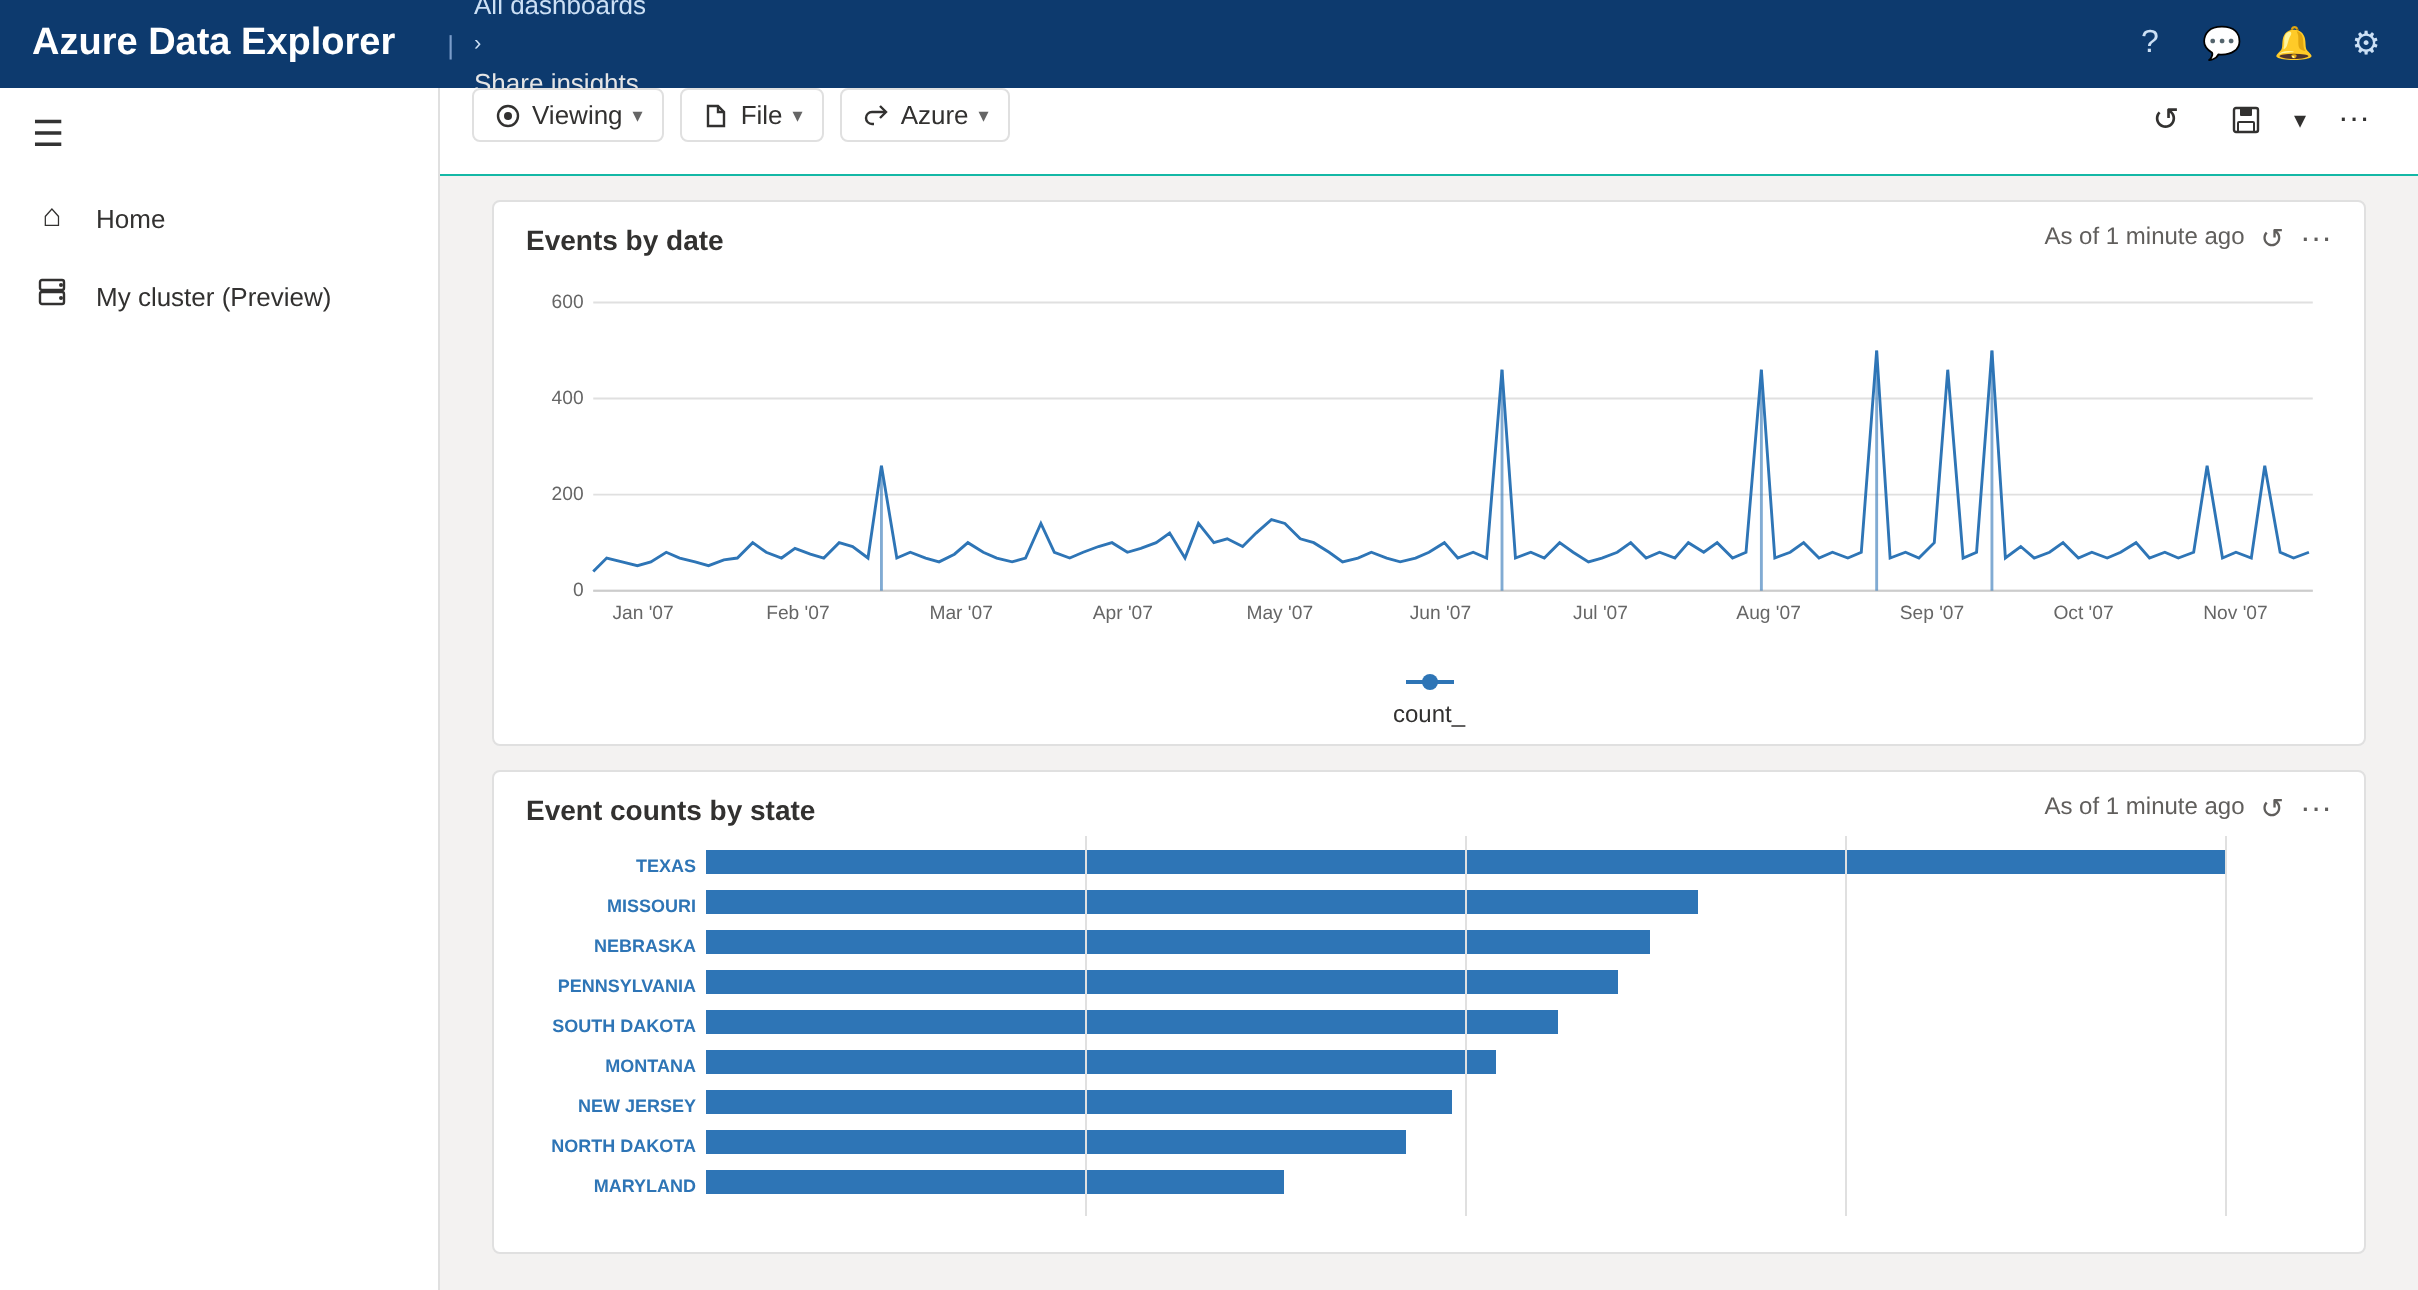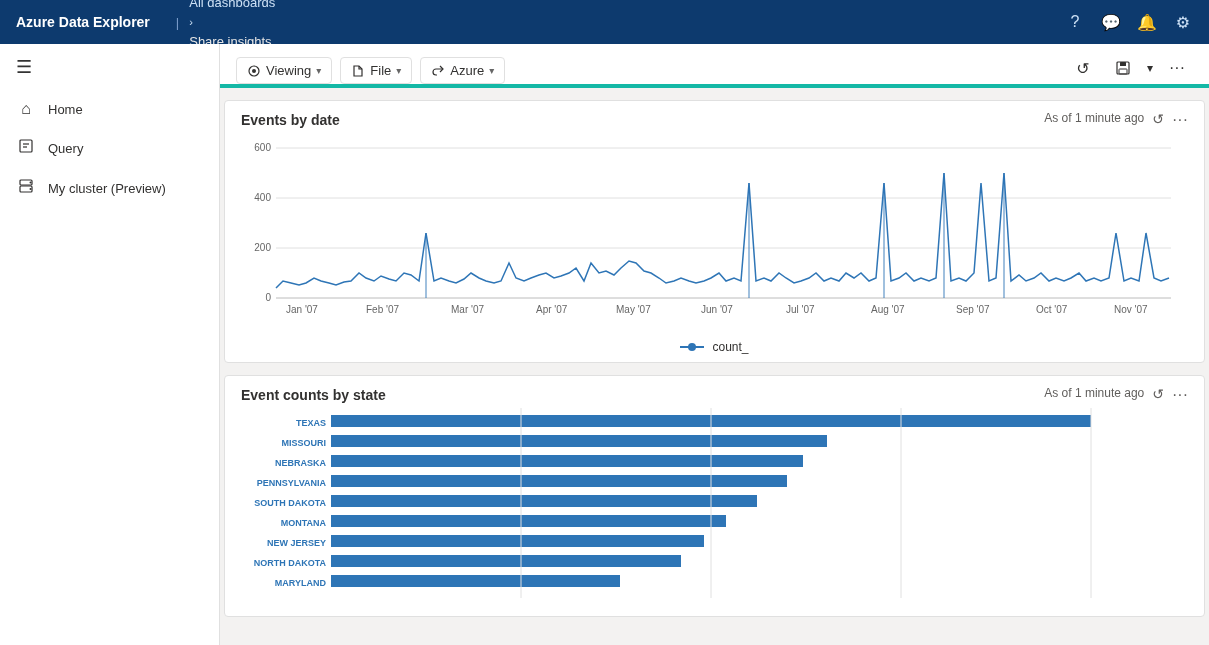--- a/index.html
+++ b/index.html
@@ -8,21 +8,21 @@
     
     .top-nav {
       background: #0d3a6e;
       color: white;
       height: 44px;
       display: flex;
       align-items: center;
       padding: 0 16px;
       flex-shrink: 0;
     }
-    .top-nav-brand { font-weight: 600; font-size: 14px; color: white; margin-right: 16px; }
+    .top-nav-brand { font-weight: 600; font-size: 19px; color: white; margin-right: 16px; }
     .top-nav-sep { color: #7a9cca; margin: 0 10px; }
     .top-nav-breadcrumb { display: flex; gap: 6px; font-size: 13px; color: #cce0f5; flex-direction: column; }
     .top-nav-breadcrumb .current { color: #e5e5e5; font-weight: 400; }
     .top-nav-chevron { color: #cce0f5; font-size: 11px; }
     .top-nav-right { margin-left: auto; display: flex; align-items: center; gap: 16px; color: white; }
     .top-nav-icon { width: 20px; height: 20px; display: flex; align-items: center; justify-content: center; cursor: pointer; font-size: 16px; color: #cce0f5; }
     .top-nav-user { display: flex; align-items: center; gap: 8px; font-size: 13px; color: white; }
     .avatar { width: 28px; height: 28px; border-radius: 50%; background: #6264a7; display: flex; align-items: center; justify-content: center; font-size: 12px; color: white; font-weight: 600; }
 
     
@@ -44,24 +44,24 @@
     }
     .sidebar-item.active { background: #e8f0fe; color: #0d3a6e; font-weight: 600; border-left: 3px solid #0d3a6e; }
     .sidebar-item-icon { font-size: 16px; width: 20px; text-align: center; }
 
     
     .content-area { flex: 1; display: flex; flex-direction: column; overflow: hidden; }
 
     
     .dashboard-toolbar {
       background: white;
-      border-bottom: 4px solid #14b8a6;
+      border-bottom: 1px solid #14b8a6;
       height: 44px;
       display: flex;
-      align-items: flex-end;
+      align-items: flex-start;
       padding: 0 16px;
       gap: 8px;
       flex-shrink: 0;
     }
     .toolbar-btn {
       display: flex; align-items: center; gap: 5px;
       padding: 5px 10px; border: 1px solid #e0e0e0; border-radius: 4px;
       background: white; cursor: pointer; font-size: 13px; color: #323130;
     }
     .toolbar-btn .chevron { font-size: 10px; color: #666; }
@@ -85,38 +85,38 @@
       padding: 4px 10px; background: white; cursor: pointer;
     }
     .editing-label { font-size: 13px; color: #323130; font-weight: 500; }
     .filter-tag {
       background: white; border: 1px solid #c8c6c4; border-radius: 16px;
       padding: 3px 12px; font-size: 12px; color: #323130; cursor: pointer;
     }
     .reset-btn { margin-left: auto; display: flex; align-items: center; gap: 4px; color: #605e5c; font-size: 13px; cursor: pointer; }
 
     
-    .dashboard-panels { flex: 1; overflow-y: auto; padding: 12px 4px; display: flex; flex-direction: column; gap: 12px; background: #f3f2f1; }
+    .dashboard-panels { flex: 1; overflow-y: auto; padding: 12px 26px; display: flex; flex-direction: column; gap: 12px; background: #f3f2f1; }
 
     
     .chart-panel {
       background: white; border-radius: 4px; border: 1px solid #e0e0e0;
     }
     .chart-header {
       display: flex; align-items: center; justify-content: space-between;
       padding: 10px 16px 4px 16px;
     }
     .chart-title { font-size: 14px; font-weight: 600; color: #323130; }
     .chart-meta { display: flex; align-items: flex-start; gap: 8px; color: #605e5c; font-size: 12px; }
     .chart-refresh { font-size: 14px; cursor: pointer; color: #605e5c; }
     .chart-more { font-size: 16px; cursor: pointer; color: #605e5c; }
 
     
     .chart-container { padding: 0 16px 8px 16px; }
-    .chart-legend { display: flex; align-items: center; justify-content: center; gap: 8px; padding: 4px 0 8px 0; font-size: 12px; color: #323130; }
+    .chart-legend { display: flex; align-items: center; justify-content: center; gap: 8px; padding: 4px 0 8px 0; font-size: 12px; color: #323130; flex-direction: column; }
     .legend-line { width: 24px; height: 2px; background: #2e75b6; display: inline-block; vertical-align: middle; position: relative; }
     .legend-line::after { content: ''; width: 8px; height: 8px; border-radius: 50%; background: #2e75b6; position: absolute; top: -3px; left: 8px; }
 
     
     .bar-chart-container { padding: 0 16px 8px 16px; }
 
     
     .dashboard-panels::-webkit-scrollbar { width: 6px; }
     .dashboard-panels::-webkit-scrollbar-thumb { background: #c8c6c4; border-radius: 3px; }
   </style>
@@ -143,30 +143,20 @@
 
   <div class="sidebar">
     <div class="sidebar-hamburger">☰</div>
     <div class="sidebar-item">
       <span class="sidebar-item-icon">⌂</span>
       <span>Home</span>
     </div>
     <div class="sidebar-item">
       <span class="sidebar-item-icon">
         <svg width="16" height="16" viewBox="0 0 16 16" fill="none">
-            <rect x="2" y="2" width="12" height="12" rx="1" stroke="#323130" stroke-width="1.2"></rect>
-            <line x1="5" y1="6" x2="11" y2="6" stroke="#323130" stroke-width="1.2"></line>
-            <line x1="5" y1="9" x2="9" y2="9" stroke="#323130" stroke-width="1.2"></line>
-          </svg>
-      </span>
-      <span>Query</span>
-    </div>
-    <div class="sidebar-item">
-      <span class="sidebar-item-icon">
-        <svg width="16" height="16" viewBox="0 0 16 16" fill="none">
             <rect x="2" y="8" width="12" height="6" rx="1" stroke="#323130" stroke-width="1.2"></rect>
             <rect x="2" y="2" width="12" height="5" rx="1" stroke="#323130" stroke-width="1.2"></rect>
             <circle cx="12.5" cy="4.5" r="1" fill="#323130"></circle>
             <circle cx="12.5" cy="11" r="1" fill="#323130"></circle>
           </svg>
       </span>
       <span>My cluster (Preview)</span>
     </div>
   </div>
 

